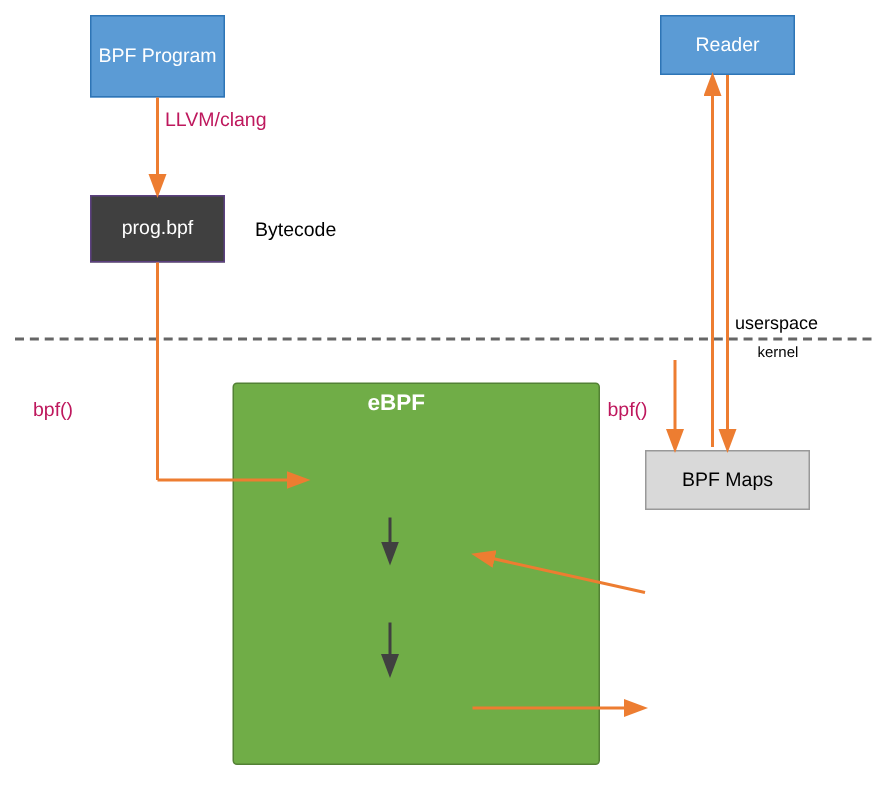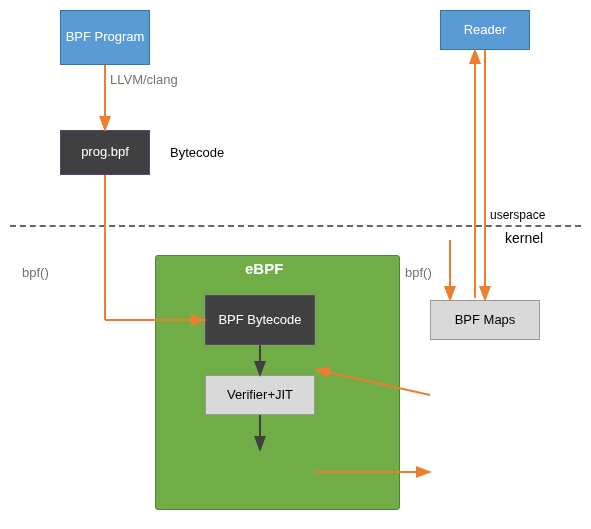--- a/index.html
+++ b/index.html
@@ -57,21 +57,21 @@
     }
 
     
     .label {
       position: absolute;
       font-size: 13px;
       color: #000;
     }
 
     .label-orange {
-      color: #737373;
+      color: #be185d;
       font-size: 13px;
     }
 
     
     .dashed-line {
       position: absolute;
       border-top: 2px dashed #666;
     }
 
     
@@ -109,47 +109,40 @@
   <div class="label" style="left:170px; top:145px;">
     <span>Bytecode</span>
   </div>
 
   <div class="dashed-line" style="left:10px; top:225px; width:571px;"></div>
 
   <div class="label" style="left:490px; top:208px; font-size:12px;">
     <span>userspace</span>
   </div>
 
-  <div class="label" style="left:505px; top:230px; font-size:14px;">
+  <div class="label" style="left:505px; top:230px; font-size:10px;">
     <span>kernel</span>
   </div>
 
   <div class="label label-orange" style="left:22px; top:265px;">
     <span>bpf()</span>
   </div>
 
   <div class="label label-orange" style="left:405px; top:265px;">
     <span>bpf()</span>
   </div>
 
   <div class="box box-green-container" style="left:155px; top:255px; width:245px; height:255px; border-radius:3px;">
   </div>
 
   <div class="label" style="left:245px; top:260px; color:#fff; font-size:15px; font-weight:bold;">
     <span>eBPF</span>
   </div>
 
-  <div class="box box-purple" style="left:205px; top:295px; width:110px; height:50px;">
-    <span>BPF
-Bytecode</span>
-  </div>
 
-  <div class="box box-gray" style="left:205px; top:375px; width:110px; height:40px;">
-    <span>Verifier+JIT</span>
-  </div>
 
 
   <div class="box box-gray" style="left:430px; top:300px; width:110px; height:40px;">
     <span>BPF Maps</span>
   </div>
 
 
   <svg class="arrows">
     <defs>
 

